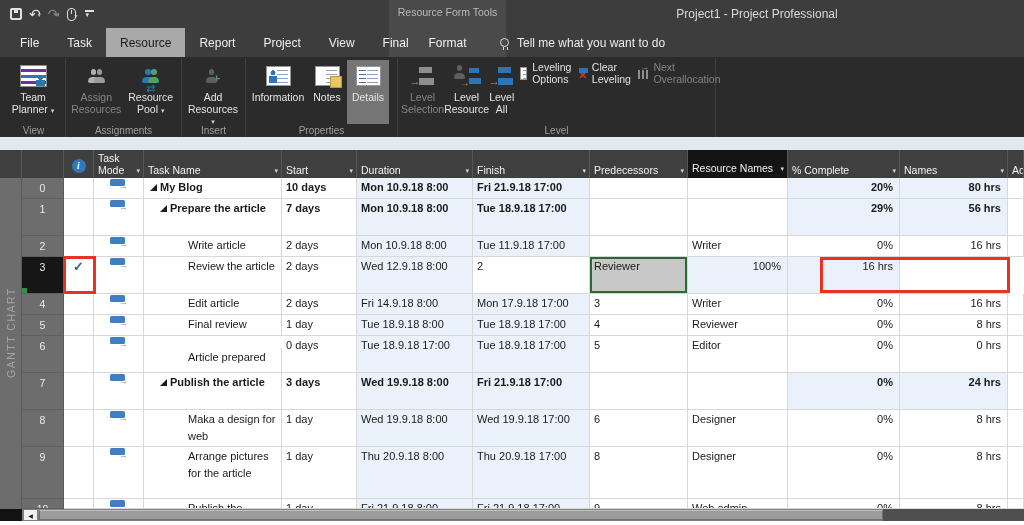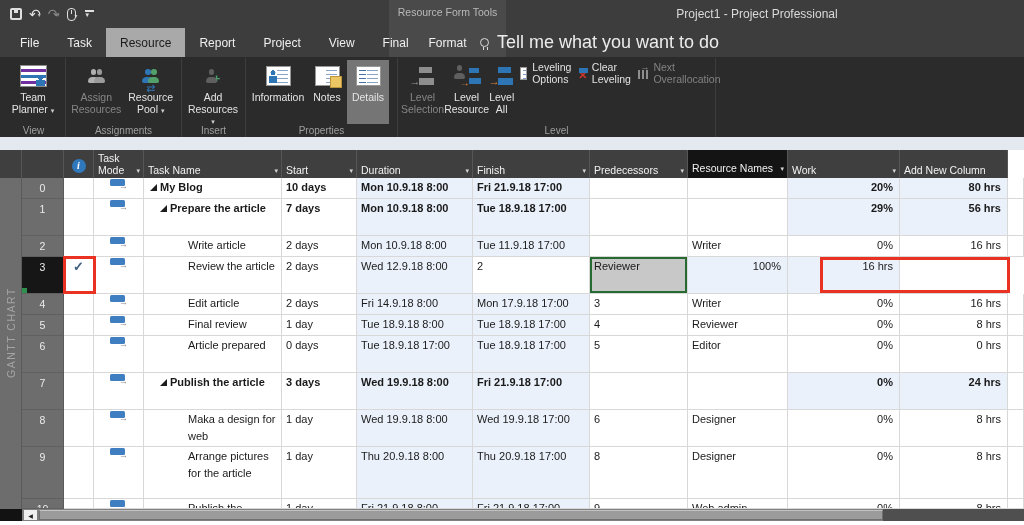--- a/index.html
+++ b/index.html
@@ -24,21 +24,21 @@
 
   
   .ctxpanel { position:absolute; left:389px; top:0; width:117px; height:57px; background:#4a4a4a; }
   .ctxname { position:absolute; top:6px; left:0; right:0; text-align:center; font-size:10.5px; color:#b9b9b9; }
   .ctxtab { position:absolute; bottom:0; left:0; right:0; height:29px; display:flex; align-items:center; justify-content:center; color:#efefef; font-size:12px; cursor:default; }
 
   
   .tabrow { position:absolute; left:0; top:28px; width:1024px; height:29px; display:flex; align-items:stretch; padding-left:6px; }
   .tab { padding:0 14px; display:flex; align-items:center; color:#efefef; font-size:12px; cursor:default; }
   .tab.active { background:#a9a9a9; color:#1b1b1b; }
-  .tellme { position:absolute; left:480px; top:28px; height:29px; display:flex; align-items:center; color:#ececec; font-size:18px; }
+  .tellme { position:absolute; left:500px; top:28px; height:29px; display:flex; align-items:center; color:#ececec; font-size:12px; }
   .bulb { width:9px; height:9px; border:1.5px solid #dcdcdc; border-radius:50%; position:relative; margin-right:8px; }
   .bulb::after { content:""; position:absolute; left:1.5px; top:8px; width:3px; height:3px; border-left:1.5px solid #dcdcdc; border-right:1.5px solid #dcdcdc; }
 
   
   .ribbon { position:absolute; left:0; top:57px; width:1024px; height:80px; background:#2b2b2b; display:flex; padding:1px 0 0 2px; }
   .rgroup { position:relative; border-right:1px solid #3e3e3e; padding:2px 3px 13px 3px; display:flex; align-items:flex-start; }
   .gname { position:absolute; bottom:1px; left:0; right:0; text-align:center; font-size:10px; color:#9f9f9f; }
   .bigbtn { width:56px; min-height:64px; display:flex; flex-direction:column; align-items:center; gap:2px; color:#e4e4e4; font-size:10.5px; line-height:11.5px; text-align:center; padding-top:2px; cursor:default; }
   .bigbtn .ic { height:28px; display:flex; align-items:center; justify-content:center; position:relative; }
   .bigbtn.pressed { background:#757575; }
@@ -329,21 +329,25 @@
         </div>
         <div class="hc">
           <span>Predecessors</span>
           <span class="harr">▾</span>
         </div>
         <div class="hc selcol">
           <span>Resource Names</span>
           <span class="harr">▾</span>
         </div>
         <div class="hc">
-          <span>Work</span>
+          <span>% Complete</span>
+          <span class="harr">▾</span>
+        </div>
+        <div class="hc">
+          <span>Names</span>
           <span class="harr">▾</span>
         </div>
         <div class="hc clip">
           <span>Add New Column</span>
         </div>
       </div>
     <div id="tbody">
         <div class="grow" style="grid-template-columns: 22px 42px 30px 50px 138px 75px 116px 117px 98px 100px 112px 108px 16px; height: 21px;">
           <div class="c strip"></div>
           <div class="c num">0</div>
@@ -431,21 +435,21 @@
           <div class="c">Reviewer</div>
           <div class="c right">0%</div>
           <div class="c right">8 hrs</div>
           <div class="c"></div>
         </div>
         <div class="grow" style="grid-template-columns: 22px 42px 30px 50px 138px 75px 116px 117px 98px 100px 112px 108px 16px; height: 37px;">
           <div class="c strip"></div>
           <div class="c num">6</div>
           <div class="c center"></div>
           <div class="c center"><span class="modeicon"></span></div>
-          <div class="c" style="padding-left: 44px;">Article prepared</div>
+          <div class="c" style="padding-left: 44px; margin-top: 12px;">Article prepared</div>
           <div class="c">0 days</div>
           <div class="c tint">Tue 18.9.18 17:00</div>
           <div class="c tint">Tue 18.9.18 17:00</div>
           <div class="c">5</div>
           <div class="c">Editor</div>
           <div class="c right">0%</div>
           <div class="c right">0 hrs</div>
           <div class="c"></div>
         </div>
         <div class="grow" style="grid-template-columns: 22px 42px 30px 50px 138px 75px 116px 117px 98px 100px 112px 108px 16px; height: 37px;">

